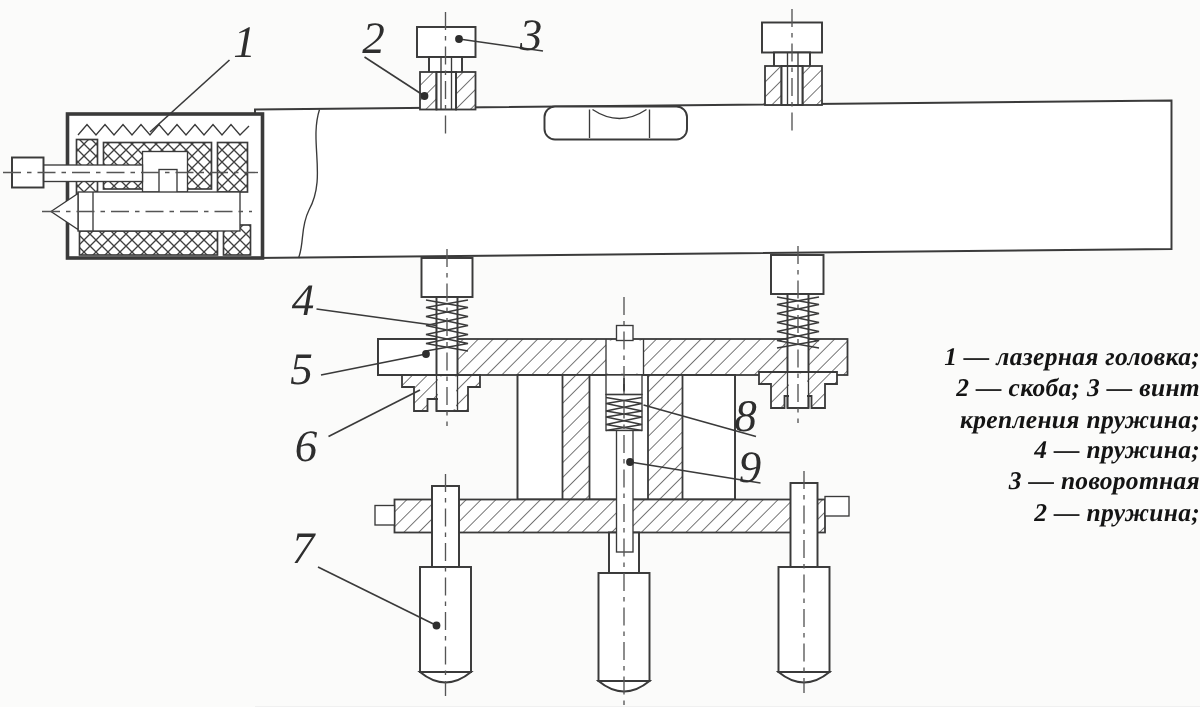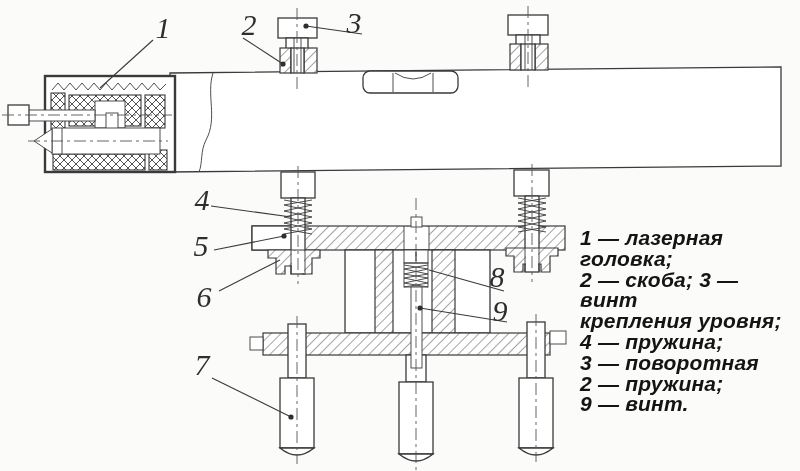--- a/index.html
+++ b/index.html
@@ -13,22 +13,22 @@
   .ln{fill:none;stroke:#3a3a3a;stroke-width:1.3;}
   .thin{stroke-width:0.9;}
   .thick{stroke-width:2.4;}
   .cl{fill:none;stroke:#555;stroke-width:0.9;stroke-dasharray:12 4 3 4;}
   .punch{fill:#ffffff;stroke:none;}
   .ld{fill:none;stroke:#3a3a3a;stroke-width:1.1;}
   .co{font:italic 30px "Liberation Serif",serif;fill:#2e2e2e;text-anchor:middle;}
   .dot{fill:#2e2e2e;stroke:none;}
   
   #legend{position:absolute;left:580px;top:228px;width:220px;color:#141414;
-          font-family:Liberation Sans, sans-serif;font-size:21px;font-weight:bold;
-          font-style:italic;line-height:20.8px;letter-spacing:0.2px;}
+          font-family:Liberation Serif, serif;font-size:17px;font-weight:bold;
+          font-style:italic;line-height:20.8px;letter-spacing:0.2px;text-align:right;}
 </style>
 </head>
 <body>
 
 <div id="stage">
   <svg id="drawing" width="800" height="471" viewBox="0 0 800 471" xmlns="http://www.w3.org/2000/svg">
     <defs>
       <pattern id="hatch" patternUnits="userSpaceOnUse" width="7" height="7" patternTransform="rotate(45)">
         <rect width="7" height="7" fill="#ffffff"></rect>
         <line x1="0" y1="0" x2="0" y2="7" stroke="#4a4a4a" stroke-width="1"></line>
@@ -188,19 +188,18 @@
         <text x="497" y="287" class="co">8</text>
         <line x1="507" y1="322" x2="420" y2="308" class="ld"></line>
         <circle cx="420" cy="308" r="2.6" class="dot"></circle>
         <text x="500" y="321" class="co">9</text>
       </g>
   </svg>
 
   <div id="legend">
       <div class="lg-line">1 — лазерная головка;</div>
       <div class="lg-line">2 — скоба; 3 — винт</div>
-      <div class="lg-line">крепления уровня;</div>
+      <div class="lg-line">крепления пружина;</div>
       <div class="lg-line">4 — пружина;</div>
       <div class="lg-line">3 — поворотная</div>
       <div class="lg-line">2 — пружина;</div>
-      <div class="lg-line">9 — винт.</div>
     </div>
 </div>
 
 </body></html>

